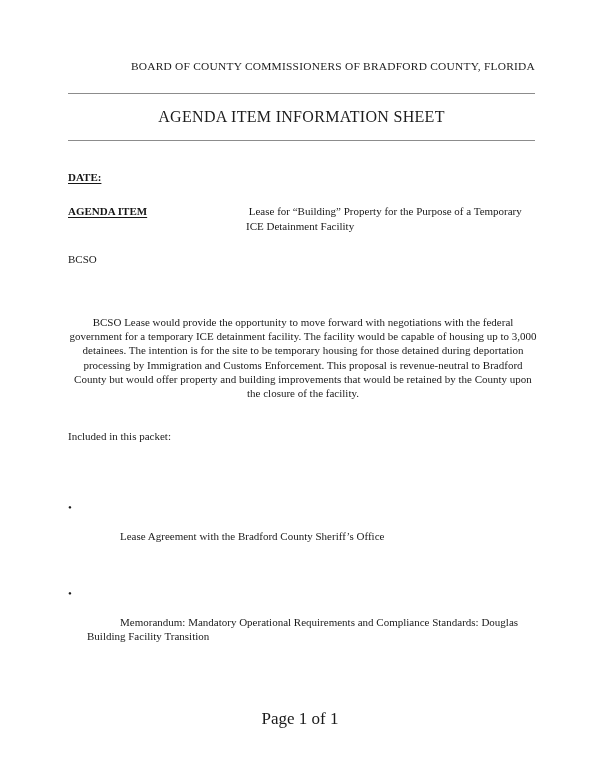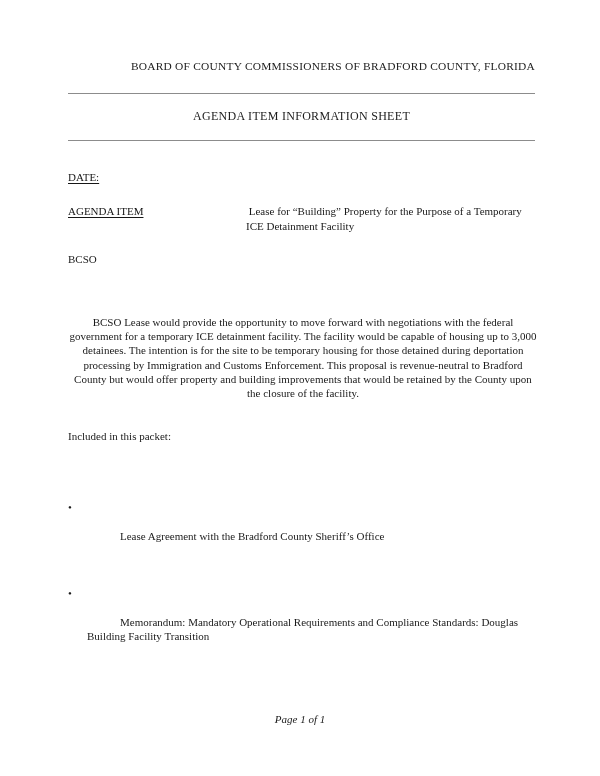--- a/index.html
+++ b/index.html
@@ -39,21 +39,21 @@
     color: #1c1c1c;
   }
   .rule {
     height: 0;
     border-top: 1px solid #8c8c8c;
     margin: 0;
   }
   .rule-1 { margin-top: 19px; }
   .sheet-title {
     text-align: center;
-    font-size: 12px;
+    font-size: 16px;
     letter-spacing: 0.3px;
     line-height: 15px;
     margin-top: 15px;
     white-space: nowrap;
     color: #1c1c1c;
   }
   .rule-2 { margin-top: 16px; }
 
   
   .fields {
@@ -68,20 +68,21 @@
   }
   .field-label {
     width: 178px;
     flex: 0 0 178px;
     font-size: 11px;
     line-height: 14.3px;
     text-decoration: underline;
     text-underline-offset: 1.5px;
     white-space: nowrap;
     color: #161616;
+    font-weight: bold;
   }
   .field-value {
     flex: 1 1 auto;
     font-size: 11px;
     line-height: 14.3px;
     color: #1a1a1a;
     white-space: pre-wrap;
   }
 
   .row-date { margin-top: 0; }
@@ -121,24 +122,23 @@
     color: #1a1a1a;
   }
 
   
   .page-footer {
     position: absolute;
     left: 0;
     right: 0;
     top: 712px;
     text-align: center;
-    font-size: 11px;
+    font-size: 17px;
     line-height: 14px;
     color: #1a1a1a;
-    font-style: italic;
   }
 </style>
 </head>
 <body>
 
 <div class="page">
 
   <div class="doc-header">
     <div class="org-title">BOARD OF COUNTY COMMISSIONERS OF BRADFORD COUNTY, FLORIDA</div>
     <div class="rule rule-1"></div>

